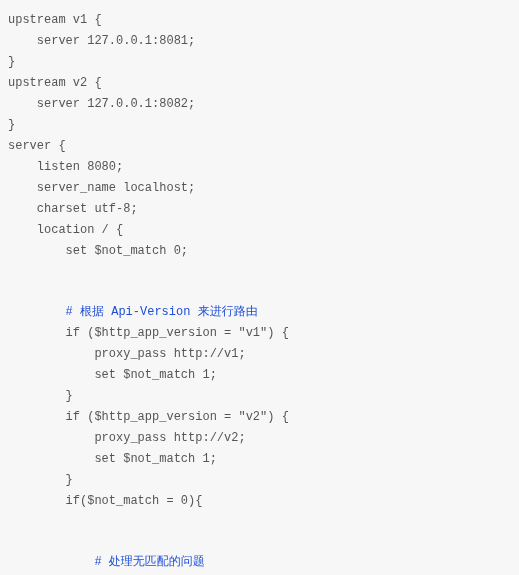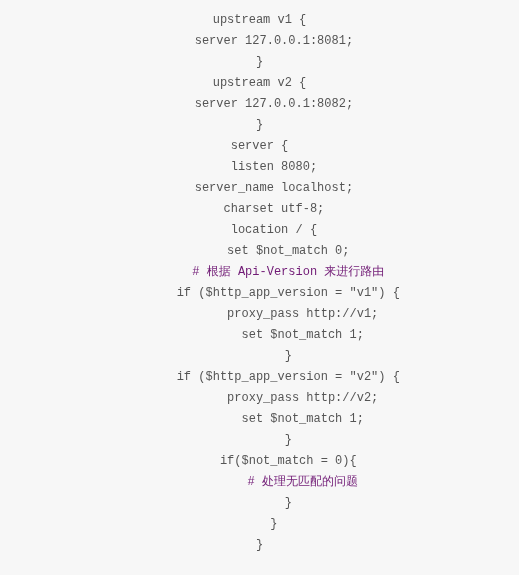--- a/index.html
+++ b/index.html
@@ -17,22 +17,22 @@
       padding: 10px 8px;
       line-height: 1.75;
       overflow: hidden;
     }
     pre {
       white-space: pre;
       font-family: inherit;
     }
     .line {
       display: block;
-      text-align: center;
     }
     .comment {
-      color: #701a75;
+      color: #1d4ed8;
+      margin-top: 40px;
     }
   </style>
 </head>
 <body>
 
 <pre><span class="line">upstream v1 {</span><span class="line">    server 127.0.0.1:8081;</span><span class="line">}</span><span class="line">upstream v2 {</span><span class="line">    server 127.0.0.1:8082;</span><span class="line">}</span><span class="line"></span><span class="line">server {</span><span class="line">    listen 8080;</span><span class="line">    server_name localhost;</span><span class="line">    charset utf-8;</span><span class="line">    location / {</span><span class="line">        set $not_match 0;</span><span class="line comment">        # 根据 Api-Version 来进行路由</span><span class="line">        if ($http_app_version = "v1") {</span><span class="line">            proxy_pass http://v1;</span><span class="line">            set $not_match 1;</span><span class="line">        }</span><span class="line"></span><span class="line">        if ($http_app_version = "v2") {</span><span class="line">            proxy_pass http://v2;</span><span class="line">            set $not_match 1;</span><span class="line">        }</span><span class="line"></span><span class="line">        if($not_match = 0){</span><span class="line comment">            # 处理无匹配的问题</span><span class="line">        }</span><span class="line">    }</span><span class="line">}</span></pre>
 
 </body></html>

